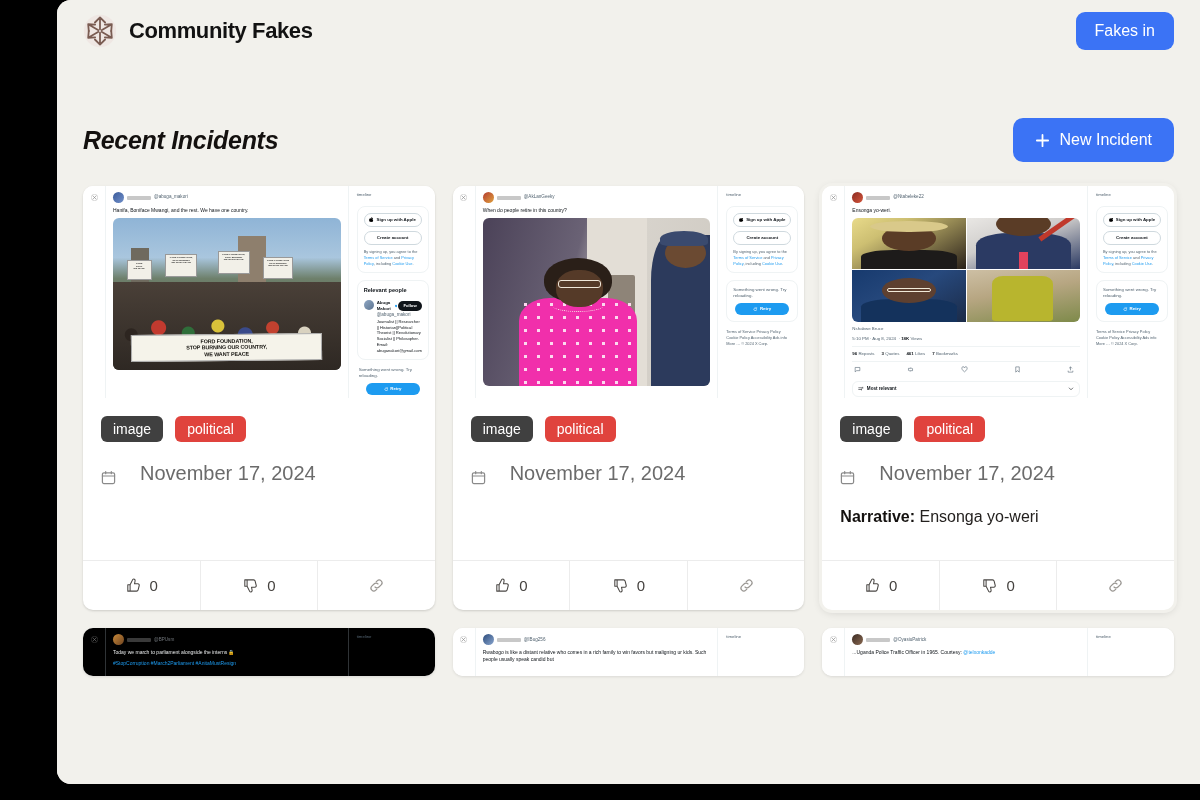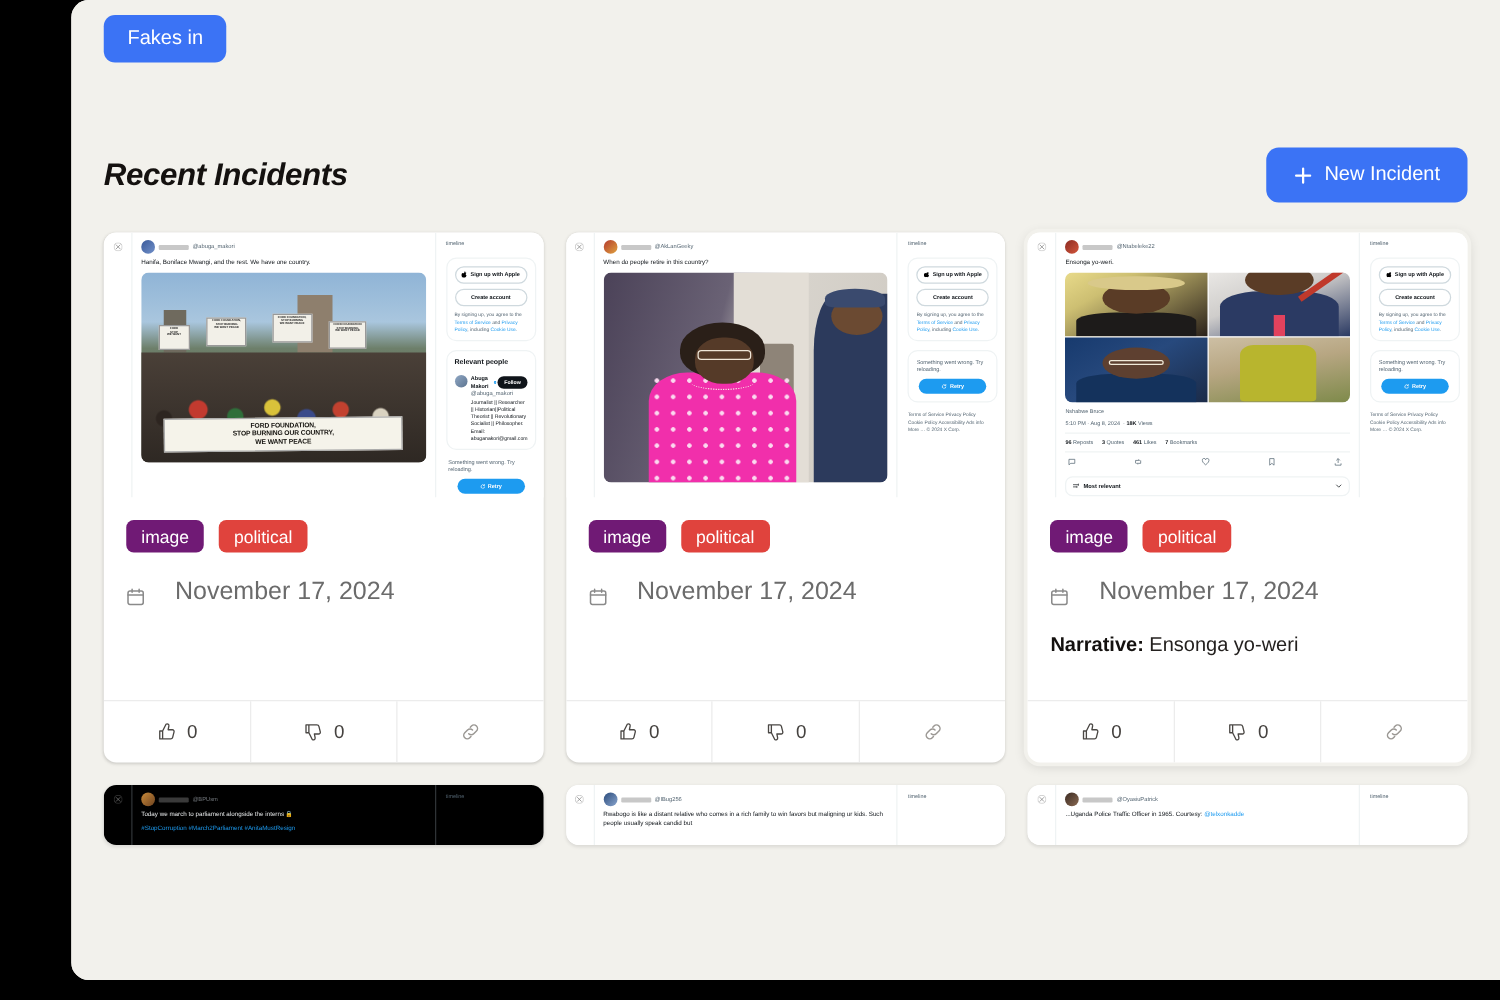--- a/index.html
+++ b/index.html
@@ -246,21 +246,21 @@
   }
   .footer-links { color:#536471; font-size:3.9px; line-height:1.55; }
 
   
   .meta { padding: 18px 18px 0 18px; }
   .tags { display:flex; gap:12px; }
   .tag {
     border-radius: 6px; color:#fff;
     font-size: 14px; padding: 5px 12px;
   }
-  .tag-image { background:#701a75; }
+  .tag-image { background:#404040; }
   .tag-political { background:#e0433d; }
   .date-row {
     display:flex; align-items:flex-end; gap:24px;
     color:#6b6b6b; font-size:20px; margin-top:20px;
   }
   .cal-ic { width:15px; height:15px; display:block; }
   .narrative {
     margin-top: 20px;
     font-size: 16px; line-height: 1.45; color: #24211f;
   }
@@ -290,20 +290,34 @@
   }
   .shot2 { height:100%; }
 </style>
 </head>
 <body>
 
 <div class="device-frame">
 <div class="page">
 
   <div class="header">
+    <div class="brand">
+      <svg class="logo-mark" viewBox="0 0 40 40">
+        <g stroke="#7a5c52" stroke-width="2.1" fill="none" stroke-linecap="round">
+          <circle cx="20" cy="20" r="19" stroke="none" fill="#efe7e3"></circle>
+          <path d="M20 4 L20 18 M20 4 L14 10 M20 4 L26 10"></path>
+          <path d="M33.9 12 L21.8 19 M33.9 12 L25.7 12.6 M33.9 12 L33.2 20.2"></path>
+          <path d="M33.9 28 L21.8 21 M33.9 28 L33.2 19.8 M33.9 28 L25.7 27.4"></path>
+          <path d="M20 36 L20 22 M20 36 L26 30 M20 36 L14 30"></path>
+          <path d="M6.1 28 L18.2 21 M6.1 28 L14.3 27.4 M6.1 28 L6.8 19.8"></path>
+          <path d="M6.1 12 L18.2 19 M6.1 12 L6.8 20.2 M6.1 12 L14.3 12.6"></path>
+        </g>
+      </svg>
+      <span class="brand-name">Community Fakes</span>
+    </div>
     <button class="signin-btn">Fakes in</button>
   </div>
 
   <div class="section-row">
     <h1 class="section-title">Recent Incidents</h1>
     <button class="new-incident-btn">
       <svg class="plus-ic" viewBox="0 0 16 16">
         <path d="M8 2 V14 M2 8 H14" stroke="#fff" stroke-width="1.9" stroke-linecap="round"></path>
       </svg>
       <span>New Incident</span>

